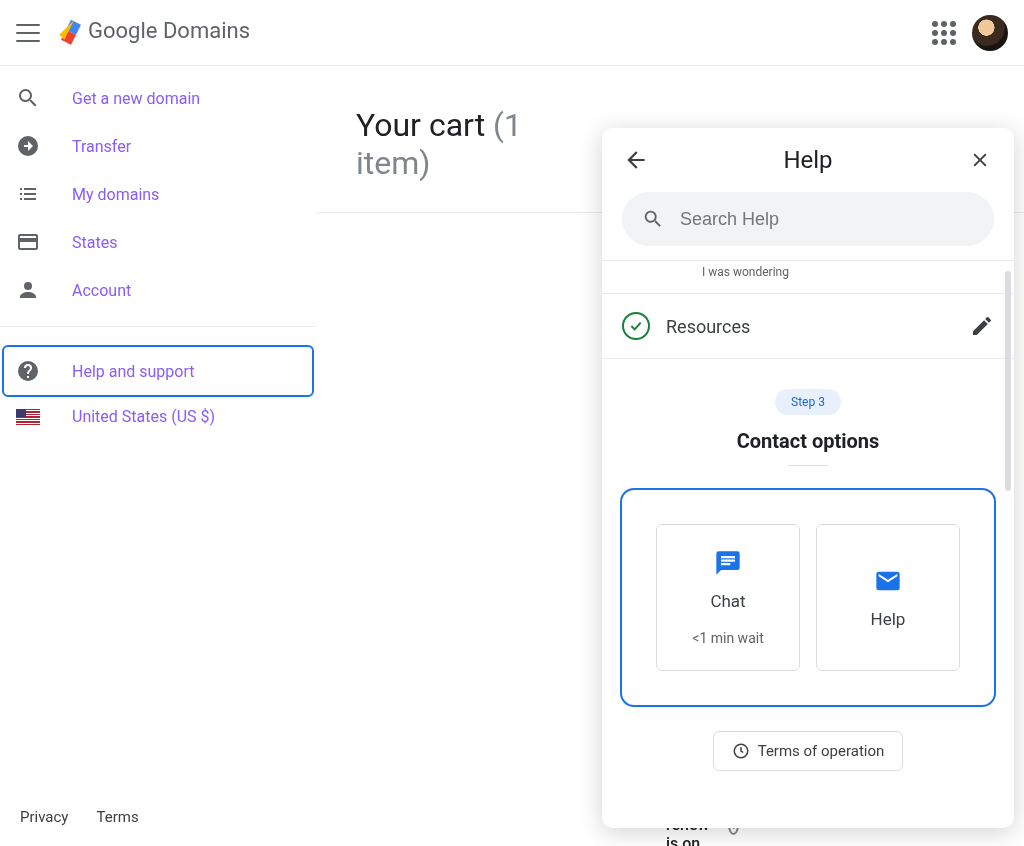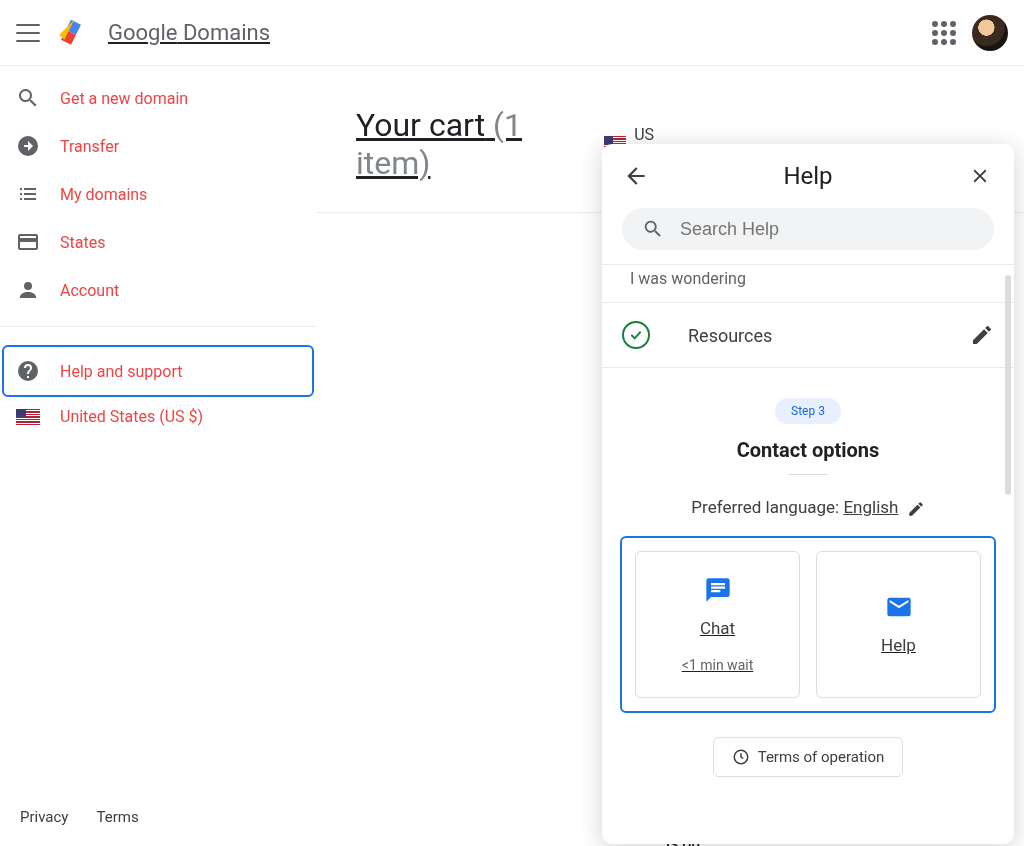--- a/index.html
+++ b/index.html
@@ -1,43 +1,43 @@
 <!DOCTYPE html>
 <html><head>
 <meta charset="utf-8">
 <style>
 * { box-sizing: border-box; margin: 0; padding: 0; }
 body { font-family: 'Google Sans', Roboto, Arial, sans-serif; color: #202124; overflow: hidden; width: 1024px; height: 846px; position: relative; }
 .topbar { height: 66px; display: flex; align-items: center; padding: 0 16px; border-bottom: 1px solid #e8eaed; }
 .hamburger { width: 24px; height: 24px; display: flex; flex-direction: column; justify-content: space-around; margin-right: 16px; cursor: pointer; }
 .hamburger span { height: 2px; background: #5f6368; border-radius: 1px; }
-.logo { display: flex; align-items: center; gap: 22px; text-decoration: underline; }
+.logo { display: flex; align-items: flex-start; gap: 2px; }
 .logo-o { width: 30px; height: 30px; position: relative; }
 .logo-text { font-size: 22px; color: #5f6368; }
 .logo-text .d { font-weight: 400; }
 .topbar-right { margin-left: auto; display: flex; align-items: center; gap: 16px; }
 .apps-grid { width: 24px; height: 24px; display: grid; grid-template-columns: repeat(3,1fr); grid-template-rows: repeat(3,1fr); gap: 3px; cursor: pointer; }
 .apps-grid span { background: #5f6368; border-radius: 50%; }
 .avatar { width: 36px; height: 36px; border-radius: 50%; background: radial-gradient(circle at 40% 35%, #f2c89a 25%, #3a2a20 26%, #3a2a20 55%, #1a1410 60%); cursor: pointer; }
 
 .layout { display: flex; height: calc(846px - 66px); }
 .sidebar { width: 316px; background: #fff; display: flex; flex-direction: column; z-index: 5; position: relative; }
 .nav { padding: 8px 0; }
-.nav-item { display: flex; align-items: center; padding: 12px 16px; gap: 20px; cursor: pointer; color: #ef4444; font-size: 16px; }
+.nav-item { display: flex; align-items: center; padding: 12px 16px; gap: 32px; cursor: pointer; color: #8b5cf6; font-size: 16px; }
 .nav-item svg { width: 24px; height: 24px; fill: #5f6368; flex-shrink: 0; }
 .nav-sep { border-top: 1px solid #e8eaed; margin: 4px 0; }
 .nav-bottom { margin-top: 8px; }
 .nav-item.active { outline: 2px solid #1a73e8; border-radius: 4px; margin: 0 4px; padding: 12px 12px; }
 .nav-item .flag { width: 24px; height: 16px; flex-shrink: 0; }
 .sidebar-footer { margin-top: auto; padding: 20px 20px; display: flex; gap: 28px; font-size: 15px; color: #3c4043; }
 .sidebar-footer span { cursor: pointer; }
 
 .main { flex: 1; background: #fff; padding: 0 0 0 0; position: relative; overflow: hidden; }
 .cart-header { display: flex; align-items: center; padding: 40px 40px 30px 40px; gap: 20px; }
-.cart-title { font-size: 32px; color: #202124; font-weight: 400; text-decoration: underline; }
+.cart-title { font-size: 32px; color: #202124; font-weight: 400; }
 .cart-count { color: #80868b; }
 .region { display: flex; align-items: center; gap: 8px; margin-left: auto; margin-right: 320px; font-size: 16px; color: #3c4043; }
 .flag-us { width: 24px; height: 16px; display: inline-block; background: linear-gradient(to bottom, #b22234 0%, #b22234 7.7%, #fff 7.7%, #fff 15.4%, #b22234 15.4%, #b22234 23%, #fff 23%, #fff 30.8%, #b22234 30.8%, #b22234 38.5%, #fff 38.5%, #fff 46.2%, #b22234 46.2%, #b22234 53.8%, #fff 53.8%, #fff 61.5%, #b22234 61.5%, #b22234 69.2%, #fff 69.2%, #fff 76.9%, #b22234 76.9%, #b22234 84.6%, #fff 84.6%, #fff 92.3%, #b22234 92.3%); position: relative; }
 .flag-us::before { content:''; position:absolute; left:0; top:0; width: 40%; height: 54%; background: #3c3b6e; }
 
 .section-divider { border-top: 1px solid #e8eaed; }
 .domain-name { font-size: 20px; padding: 24px 40px 24px 0; margin-left: -60px; }
 .reg-row { display:flex; align-items:center; padding: 16px 0px 16px 0; margin-left:-60px; gap:12px; }
 .reg-label { font-size: 18px; }
 .helpq { width: 20px; height: 20px; border: 2px solid #80868b; border-radius: 50%; display:inline-flex; align-items:center; justify-content:center; font-size:13px; color:#80868b; }
@@ -45,41 +45,41 @@
 
 .feature { display:flex; gap:16px; padding: 12px 0; margin-left:-60px; margin-right: 320px; }
 .check-badge { width:24px; height:24px; border-radius:50%; background:#1a73e8; display:flex; align-items:center; justify-content:center; flex-shrink:0; }
 .check-badge svg { width:14px; height:14px; fill:#fff; }
 .feature-body { flex:1; }
 .feature-title { display:flex; align-items:center; gap:10px; font-size:16px; font-weight:500; margin-bottom:6px; }
 .feature-desc { font-size:14px; color:#5f6368; line-height:1.5; }
 .feature-desc a { color:#1a73e8; text-decoration: underline; }
 .feature-desc b { font-weight:700; color:#202124; }
 
-.help-panel { position:absolute; top: 144px; right: 10px; width: 412px; height: 700px; background:#fff; border-radius: 10px; box-shadow: 0 4px 24px rgba(0,0,0,0.18); display:flex; flex-direction:column; overflow:hidden; z-index: 100; justify-content: flex-end; }
+.help-panel { position:absolute; top: 128px; right: 10px; width: 412px; height: 700px; background:#fff; border-radius: 10px; box-shadow: 0 4px 24px rgba(0,0,0,0.18); display:flex; flex-direction:column; overflow:hidden; z-index: 100; justify-content: flex-end; }
 .help-header { display:flex; align-items:center; padding: 18px 20px 12px 20px; }
 .help-header .back, .help-header .close { width:28px; height:28px; display:flex; align-items:center; justify-content:center; cursor:pointer; }
 .help-header .title { flex:1; text-align:center; font-size:24px; color:#202124; }
-.help-search { margin: 6px 20px 14px 20px; background:#f1f3f4; border-radius:28px; display:flex; align-items:center; padding: 10px 20px; gap:16px; }
+.help-search { margin: 6px 20px 14px 20px; background:#f1f3f4; border-radius:28px; display:flex; align-items:center; padding: 16px 20px; gap:16px; }
 .help-search input { border:none; background:transparent; font-size:18px; color:#5f6368; outline:none; flex:1; }
 .help-search svg { width:22px; height:22px; fill:#5f6368; }
 .help-body { flex:1; border-top:1px solid #e8eaed; overflow:auto; position: relative; }
-.prev-text { padding: 4px 20px 14px 28px; color:#5f6368; font-size:16px; }
+.prev-text { padding: 4px 20px 14px 100px; color:#5f6368; font-size:12px; }
 .res-row { display:flex; align-items:center; padding: 18px 20px; border-top:1px solid #e8eaed; border-bottom: 1px solid #e8eaed; gap:16px; }
 .res-check { width:28px; height:28px; border:2.5px solid #188038; border-radius:50%; display:flex; align-items:center; justify-content:center; }
 .res-check svg { width:16px; height:16px; stroke:#188038; fill:none; stroke-width:3; }
-.res-label { font-size:18px; color:#3c4043; flex:1;margin-left:22px; }
+.res-label { font-size:18px; color:#3c4043; flex:1; }
 .pencil { width:24px; height:24px; cursor:pointer; }
 .step-pill { background:#e8f0fe; color:#1967d2; padding: 6px 16px; border-radius: 16px; font-size:12px; margin: 30px auto 14px; display:table; }
 .contact-title { text-align:center; font-size:20px; margin-bottom: 12px; font-weight: bold; }
 .hr-short { width:40px; border:none; border-top:1px solid #dadce0; margin: 0 auto 22px; }
 .lang-row { text-align:center; font-size:17px; color:#3c4043; margin-bottom:18px; }
 .lang-row .lang { text-decoration: underline; }
 .lang-row .editp { display:inline-block; width:18px; margin-left:4px; vertical-align: middle; cursor:pointer; }
-.options-frame { border:2px solid #1a73e8; border-radius:6px; margin: 0 18px 24px; padding: 13px; display:flex; gap:16px;text-decoration:underline; }
+.options-frame { border:2px solid #1a73e8; border-radius:14px; margin: 0 18px 24px; padding: 34px; display:flex; gap:16px; }
 .option-card { flex:1; border:1px solid #dadce0; border-radius:6px; display:flex; flex-direction:column; align-items:center; justify-content:center; padding: 24px 8px; cursor:pointer; }
 .option-card svg { width:28px; height:28px; fill:#1a73e8; margin-bottom:14px; }
 .option-card .ot { font-size:17px; color:#3c4043; }
 .option-card .sub { font-size:14px; color:#5f6368; margin-top:19px; }
 .hours-btn { border:1px solid #dadce0; border-radius:6px; padding:10px 18px; display:flex; align-items:center; gap:8px; margin:0 auto 20px; font-size:15px; color:#3c4043; cursor:pointer; width:fit-content; }
 .hours-btn svg { width:18px; height:18px; fill:none; stroke:#3c4043; stroke-width:2; }
 .scrollbar { position:absolute; right:3px; top:10px; width:6px; height:220px; background:#dadce0; border-radius:3px; }
 </style>
 </head>
 <body>
@@ -248,26 +248,20 @@
           </svg>
         </div>
       <div class="res-label">Resources</div>
       <svg class="pencil" viewBox="0 0 24 24" fill="#3c4043">
           <path d="M3 17.25V21h3.75L17.81 9.94l-3.75-3.75zM20.71 7.04a1 1 0 0 0 0-1.41l-2.34-2.34a1 1 0 0 0-1.41 0l-1.83 1.83 3.75 3.75z"></path>
         </svg>
     </div>
     <div class="step-pill">Step 3</div>
     <div class="contact-title">Contact options</div>
     <hr class="hr-short">
-    <div class="lang-row">
-      <span>Preferred language: </span><span class="lang">English</span>
-      <svg class="editp" viewBox="0 0 24 24" fill="#3c4043">
-          <path d="M3 17.25V21h3.75L17.81 9.94l-3.75-3.75zM20.71 7.04a1 1 0 0 0 0-1.41l-2.34-2.34a1 1 0 0 0-1.41 0l-1.83 1.83 3.75 3.75z"></path>
-        </svg>
-    </div>
     <div class="options-frame">
       <div class="option-card">
         <svg viewBox="0 0 24 24">
             <path d="M20 2H4a2 2 0 0 0-2 2v18l4-4h14a2 2 0 0 0 2-2V4a2 2 0 0 0-2-2zM6 9h12v2H6zm8 5H6v-2h8zm4-6H6V6h12z"></path>
           </svg>
         <div class="ot">Chat</div>
         <div class="sub">&lt;1 min wait</div>
       </div>
       <div class="option-card">
         <svg viewBox="0 0 24 24">

